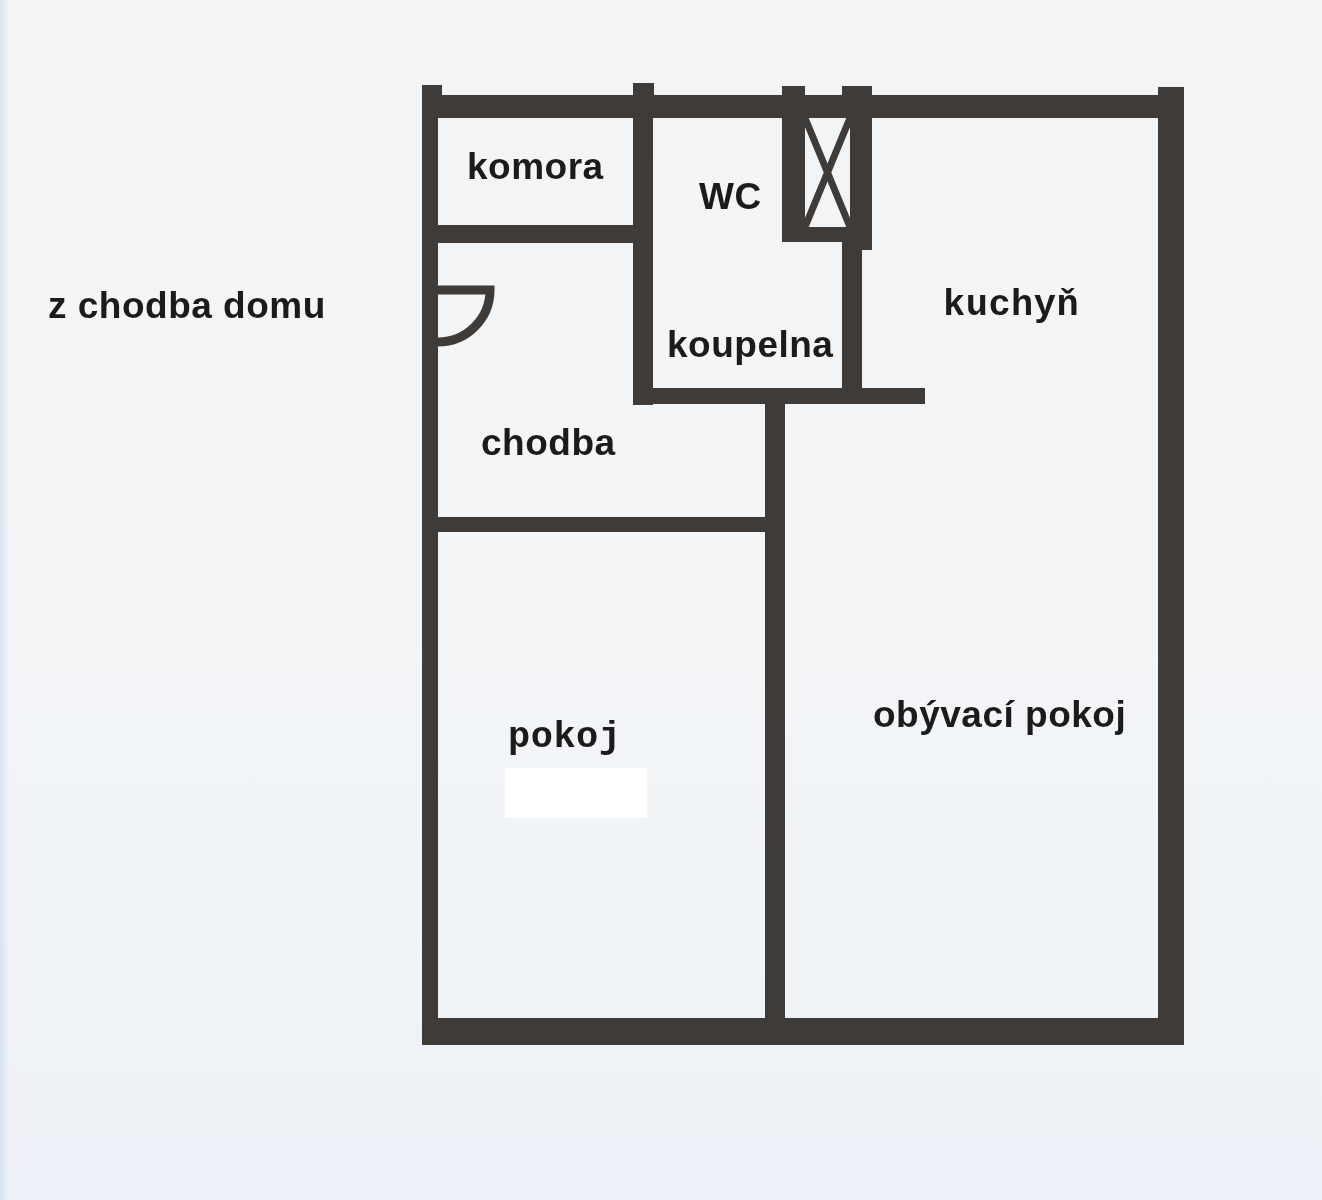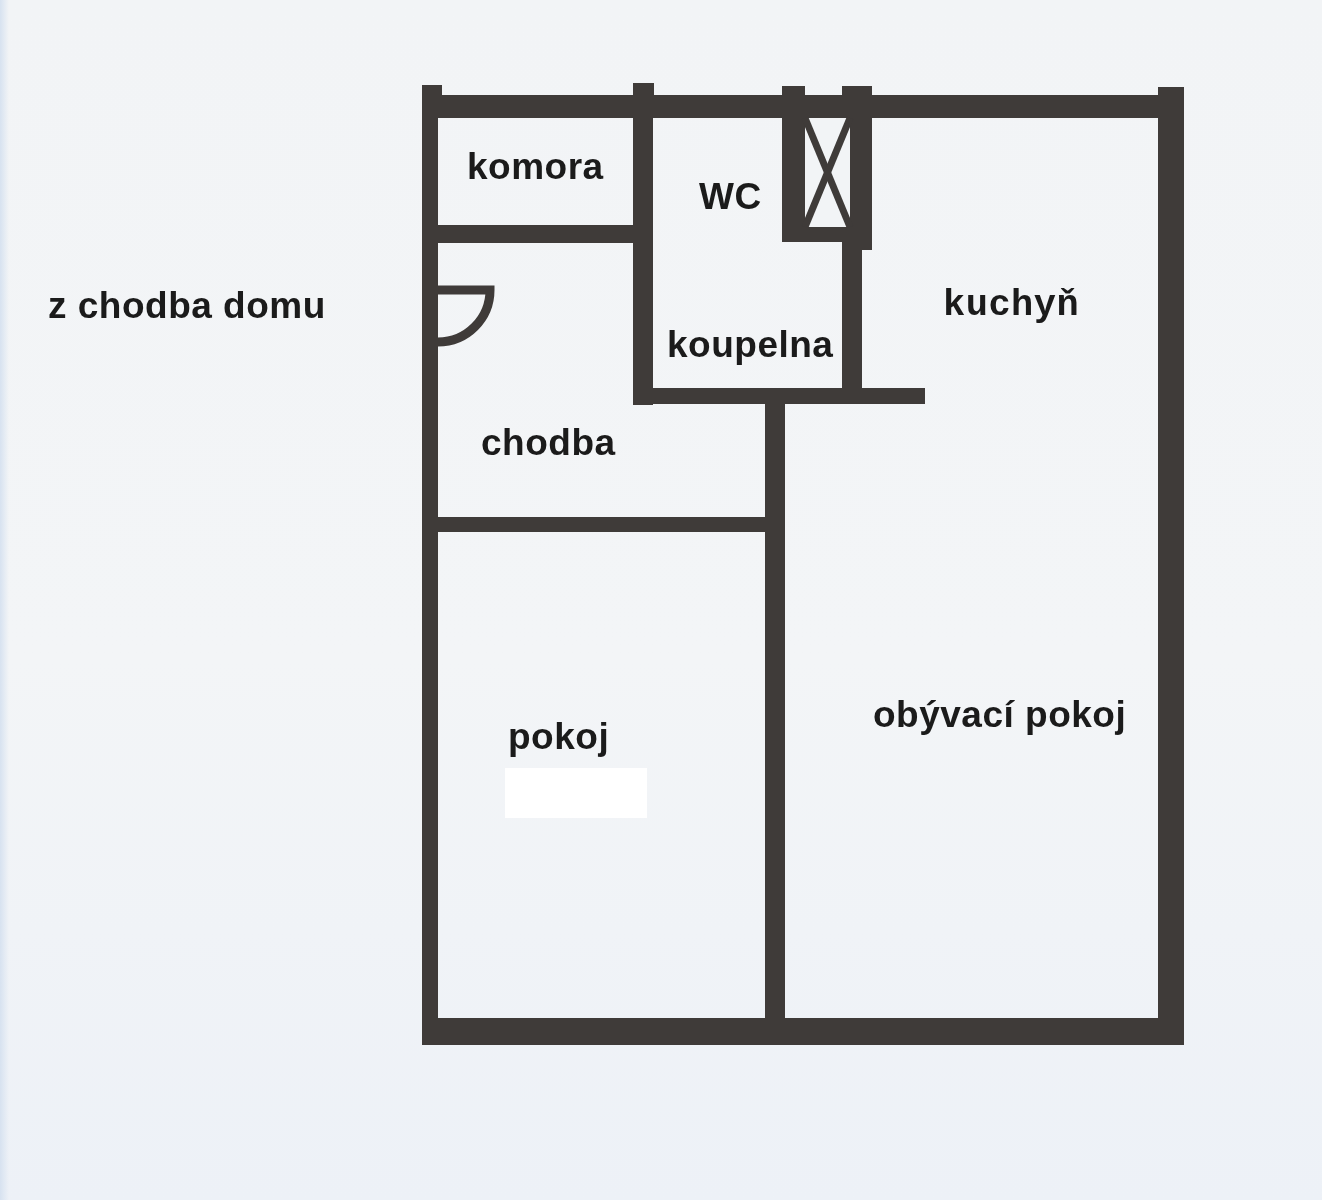--- a/index.html
+++ b/index.html
@@ -63,16 +63,16 @@
   <div class="labels-layer">
     <div class="entry-note" style="color: rgb(27, 27, 27);">
       <div>z chodba domu</div>
     </div>
   <div class="white-patch" style="left: 505px; top: 768px; width: 142px; height: 50px; background: rgb(255, 255, 255);"></div>
       <div class="room-label" style="left: 467px; top: 148px; color: rgb(27, 27, 27);">komora</div>
       <div class="room-label" style="left: 699px; top: 178px; color: rgb(27, 27, 27);">WC</div>
       <div class="room-label" style="left: 943px; top: 286px; color: rgb(27, 27, 27); font-family: Liberation Mono, monospace;">kuchyň</div>
       <div class="room-label" style="left: 667px; top: 306px; color: rgb(27, 27, 27); margin-top: 20px;">koupelna</div>
       <div class="room-label" style="left: 481px; top: 424px; color: rgb(27, 27, 27);">chodba</div>
-      <div class="room-label" style="left: 508px; top: 718px; color: rgb(27, 27, 27);">pokoj</div>
+      <div class="room-label" style="left: 508px; top: 718px; color: rgb(27, 27, 27); font-family: Liberation Mono, monospace;">pokoj</div>
       <div class="room-label" style="left: 853px; top: 696px; color: rgb(27, 27, 27); margin-left: 20px;">obývací pokoj</div>
     </div>
 </div>
 
 </body></html>

